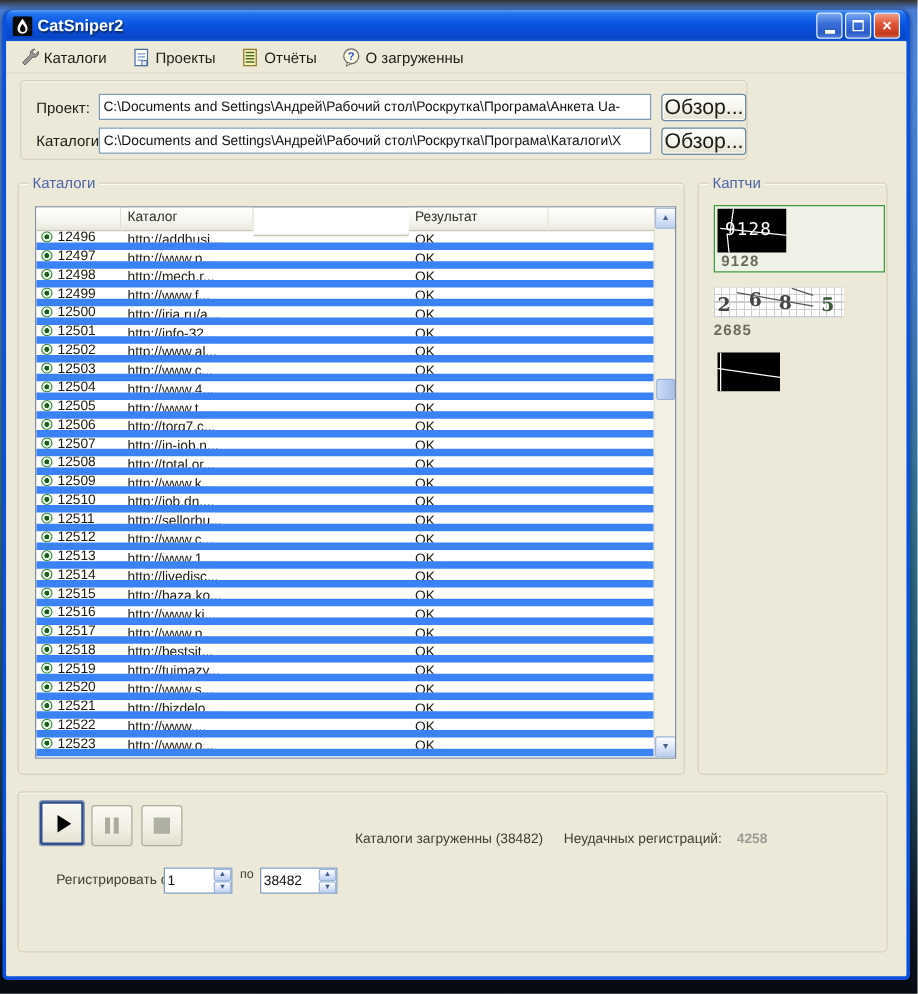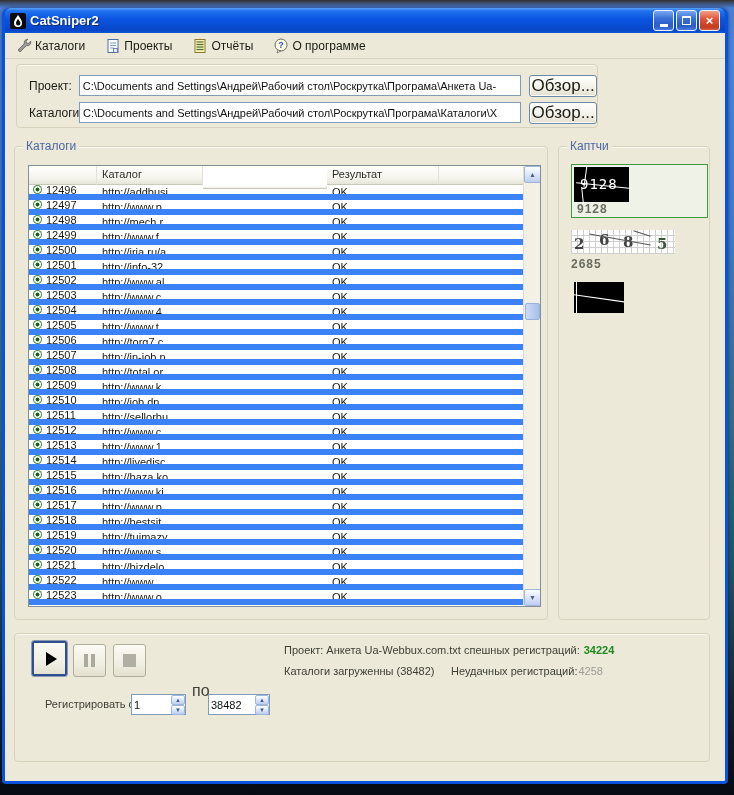--- a/index.html
+++ b/index.html
@@ -135,34 +135,34 @@
     display:flex; align-items:center; justify-content:center; cursor:pointer;
   }
   .ctl-play { left:16px; top:6px; width:37px; height:37px; border:1px solid #8a9ab5; outline:2px solid #2F4F8F; outline-offset:-3px; }
   .ctl-pause { left:58px; } .ctl-stop { left:98px; }
   .gl-play { width:0; height:0; border-left:11px solid #000; border-top:7px solid transparent; border-bottom:7px solid transparent; margin-left:3px; }
   .gl-pause { display:flex; gap:3px; } .gl-pause i { display:block; width:4px; height:13px; background:#ABAA9E; }
   .gl-stop { width:13px; height:13px; background:#B0AFA3; }
   .stats { position:absolute; font-size:11px; color:#3e3e34; white-space:nowrap; }
   .st1 { left:269px; top:10px; } .st2 { left:269px; top:31px; } .st3 { left:436px; top:31px; }
   .val-green { color:#1F8A1F; font-weight:bold; margin-left:4px; }
-  .val-gray { color:#9C9C94; font-weight:normal; margin-left:1px; }
+  .val-gray { color:#9C9C94; font-weight:bold; margin-left:12px; }
   .reg-label { position:absolute; left:30px; top:64px; font-size:11px; color:#3e3e34; }
   .spin { position:absolute; top:60px; height:21px; border:1px solid #7F9DB9; background:#fff; display:flex; }
   .spin1 { left:116px; width:55px; } .spin2 { left:193px; width:62px; }
   .spin input {
     border:0; outline:none; width:100%; font-family:"Liberation Sans",sans-serif;
     font-size:11px; padding:0 2px; color:#111; background:transparent;
   }
   .spin-arrows { width:14px; flex:0 0 auto; display:flex; flex-direction:column; }
   .sparrow {
     flex:1; font-size:6px; line-height:8px; text-align:center; color:#3E5C8C; cursor:pointer;
     background:linear-gradient(180deg,#FDFEFF 0%,#D7E2F7 60%,#BCCEF0 100%); border:1px solid #9EB6DC; border-radius:2px;
   }
-  .reg-to { position:absolute; left:177px; top:48px; font-size:16px; color:#3e3e34; }
+  .reg-to { position:absolute; left:177px; top:60px; font-size:10px; color:#3e3e34; }
 </style>
 </head>
 <body>
 
 <div class="window">
   <div class="titlebar">
     <svg class="app-icon" viewBox="0 0 16 16">
       <rect x="0" y="0" width="16" height="16" rx="2" fill="#0a0a0a"></rect>
       <path d="M8 2 C5 6,4 8,4 10 a4 4 0 0 0 8 0 C12 8,11 6,8 2 z" fill="#ffffff"></path>
       <path d="M8 6 C6.5 8,6 9,6 10.3 a2.2 2.2 0 0 0 4.4 0 C10.4 9,9.5 8,8 6 z" fill="#0a0a0a"></path>
@@ -208,21 +208,21 @@
           <line x1="4.5" y1="11.5" x2="11.5" y2="11.5" stroke="#4a6a2a" stroke-width="1.2"></line>
         </svg>
         <span>Отчёты</span>
       </span>
       <span class="menu-item">
         <svg viewBox="0 0 16 16">
           <circle cx="8" cy="7" r="6" fill="#fdfbe0" stroke="#6a6a6a" stroke-width="1"></circle>
           <path d="M5 12 L4 15 L8 12.8 z" fill="#fdfbe0" stroke="#6a6a6a" stroke-width="0.8"></path>
           <text x="8" y="10.2" font-size="9" font-weight="bold" fill="#2a4acf" text-anchor="middle" font-family="Liberation Sans,sans-serif">?</text>
         </svg>
-        <span>О программе</span>
+        <span>О загруженны</span>
       </span>
     </div>
 
     <div class="content">
 
       <div class="groupbox g-paths">
         <div class="path-row r0">
           <span class="path-label">Проект:</span>
           <input class="path-input" value="C:\Documents and Settings\Андрей\Рабочий стол\Роскрутка\Програма\Анкета Ua-" style="">
           <button class="browse-btn">Обзор...</button>
@@ -567,23 +567,20 @@
         <div class="ctl-btn ctl-pause">
             <span class="gl-pause">
               <i></i>
               <i></i>
             </span>
           </div>
         <div class="ctl-btn ctl-stop">
             <span class="gl-stop"></span>
           </div>
 
-        <div class="stats st1">
-          <span>Проект: Анкета Ua-Webbux.com.txt  спешных регистраций:</span><span class="val-green">34224</span>
-        </div>
         <div class="stats st2">Каталоги загруженны (38482)</div>
         <div class="stats st3">
           <span>Неудачных регистраций:</span><span class="val-gray">4258</span>
         </div>
 
         <span class="reg-label">Регистрировать с</span>
         <span class="spin spin1">
           <input value="1" style="">
           <span class="spin-arrows">
             <span class="sparrow">▲</span>

